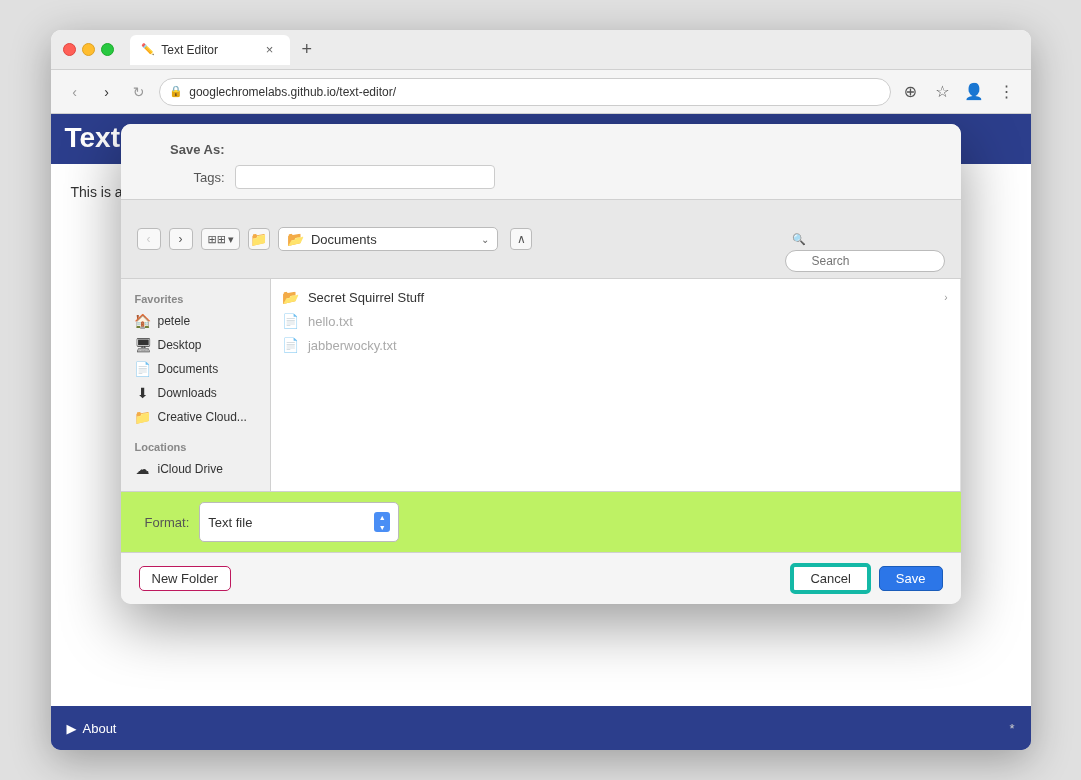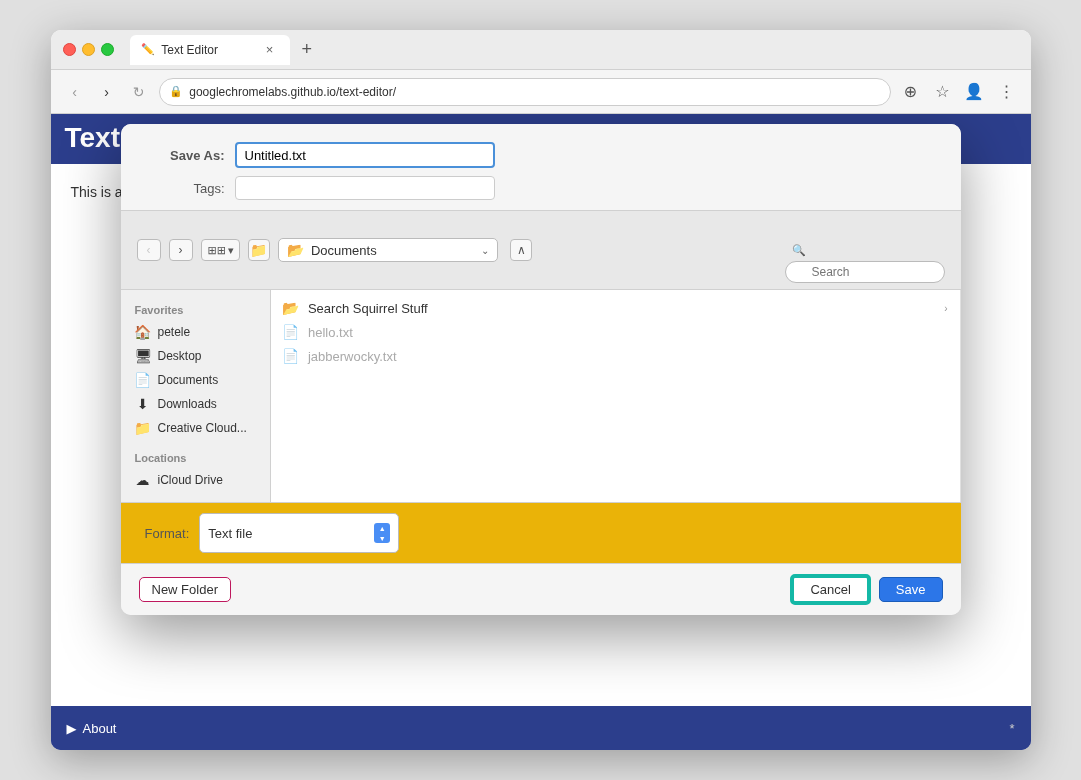--- a/index.html
+++ b/index.html
@@ -471,21 +471,21 @@
       font-size: 10px;
       color: #999;
     }
 
     .file-item.grayed {
       color: #aaa;
     }
 
     
     .dialog-format {
-      background: #eab308;
+      background: #bef264;
       border-top: 1px solid #d0d0d0;
       padding: 10px 24px;
       display: flex;
       align-items: center;
       gap: 10px;
     }
 
     .format-label {
       font-size: 13px;
       color: #555;
@@ -644,21 +644,20 @@
       <div class="app-body">
         <span>This is a n</span>
       </div>
 
       <div class="dialog-overlay">
         <div class="dialog">
 
           <div class="dialog-header">
             <div class="save-as-row">
               <label class="save-as-label">Save As:</label>
-              <input class="save-as-input" type="text" value="Untitled.txt" style="">
             </div>
             <div class="tags-row">
               <label class="tags-label">Tags:</label>
               <input class="tags-input" type="text" style="">
             </div>
           </div>
 
           <div class="dialog-toolbar">
             <div class="toolbar-nav-btn disabled">
               <span>‹</span>
@@ -717,21 +716,21 @@
               <div class="sidebar-section-label" style="margin-top:8px;">Locations</div>
               <div class="sidebar-item">
                 <span class="sidebar-item-icon">☁</span>
                 <span>iCloud Drive</span>
               </div>
             </div>
 
             <div class="file-list">
               <div class="file-item">
                 <span class="file-item-icon">📂</span>
-                <span>Search Squirrel Stuff</span>
+                <span>Secret Squirrel Stuff</span>
                 <span class="file-item-arrow">›</span>
               </div>
               <div class="file-item grayed">
                 <span class="file-item-icon">📄</span>
                 <span>hello.txt</span>
               </div>
               <div class="file-item grayed">
                 <span class="file-item-icon">📄</span>
                 <span>jabberwocky.txt</span>
               </div>

